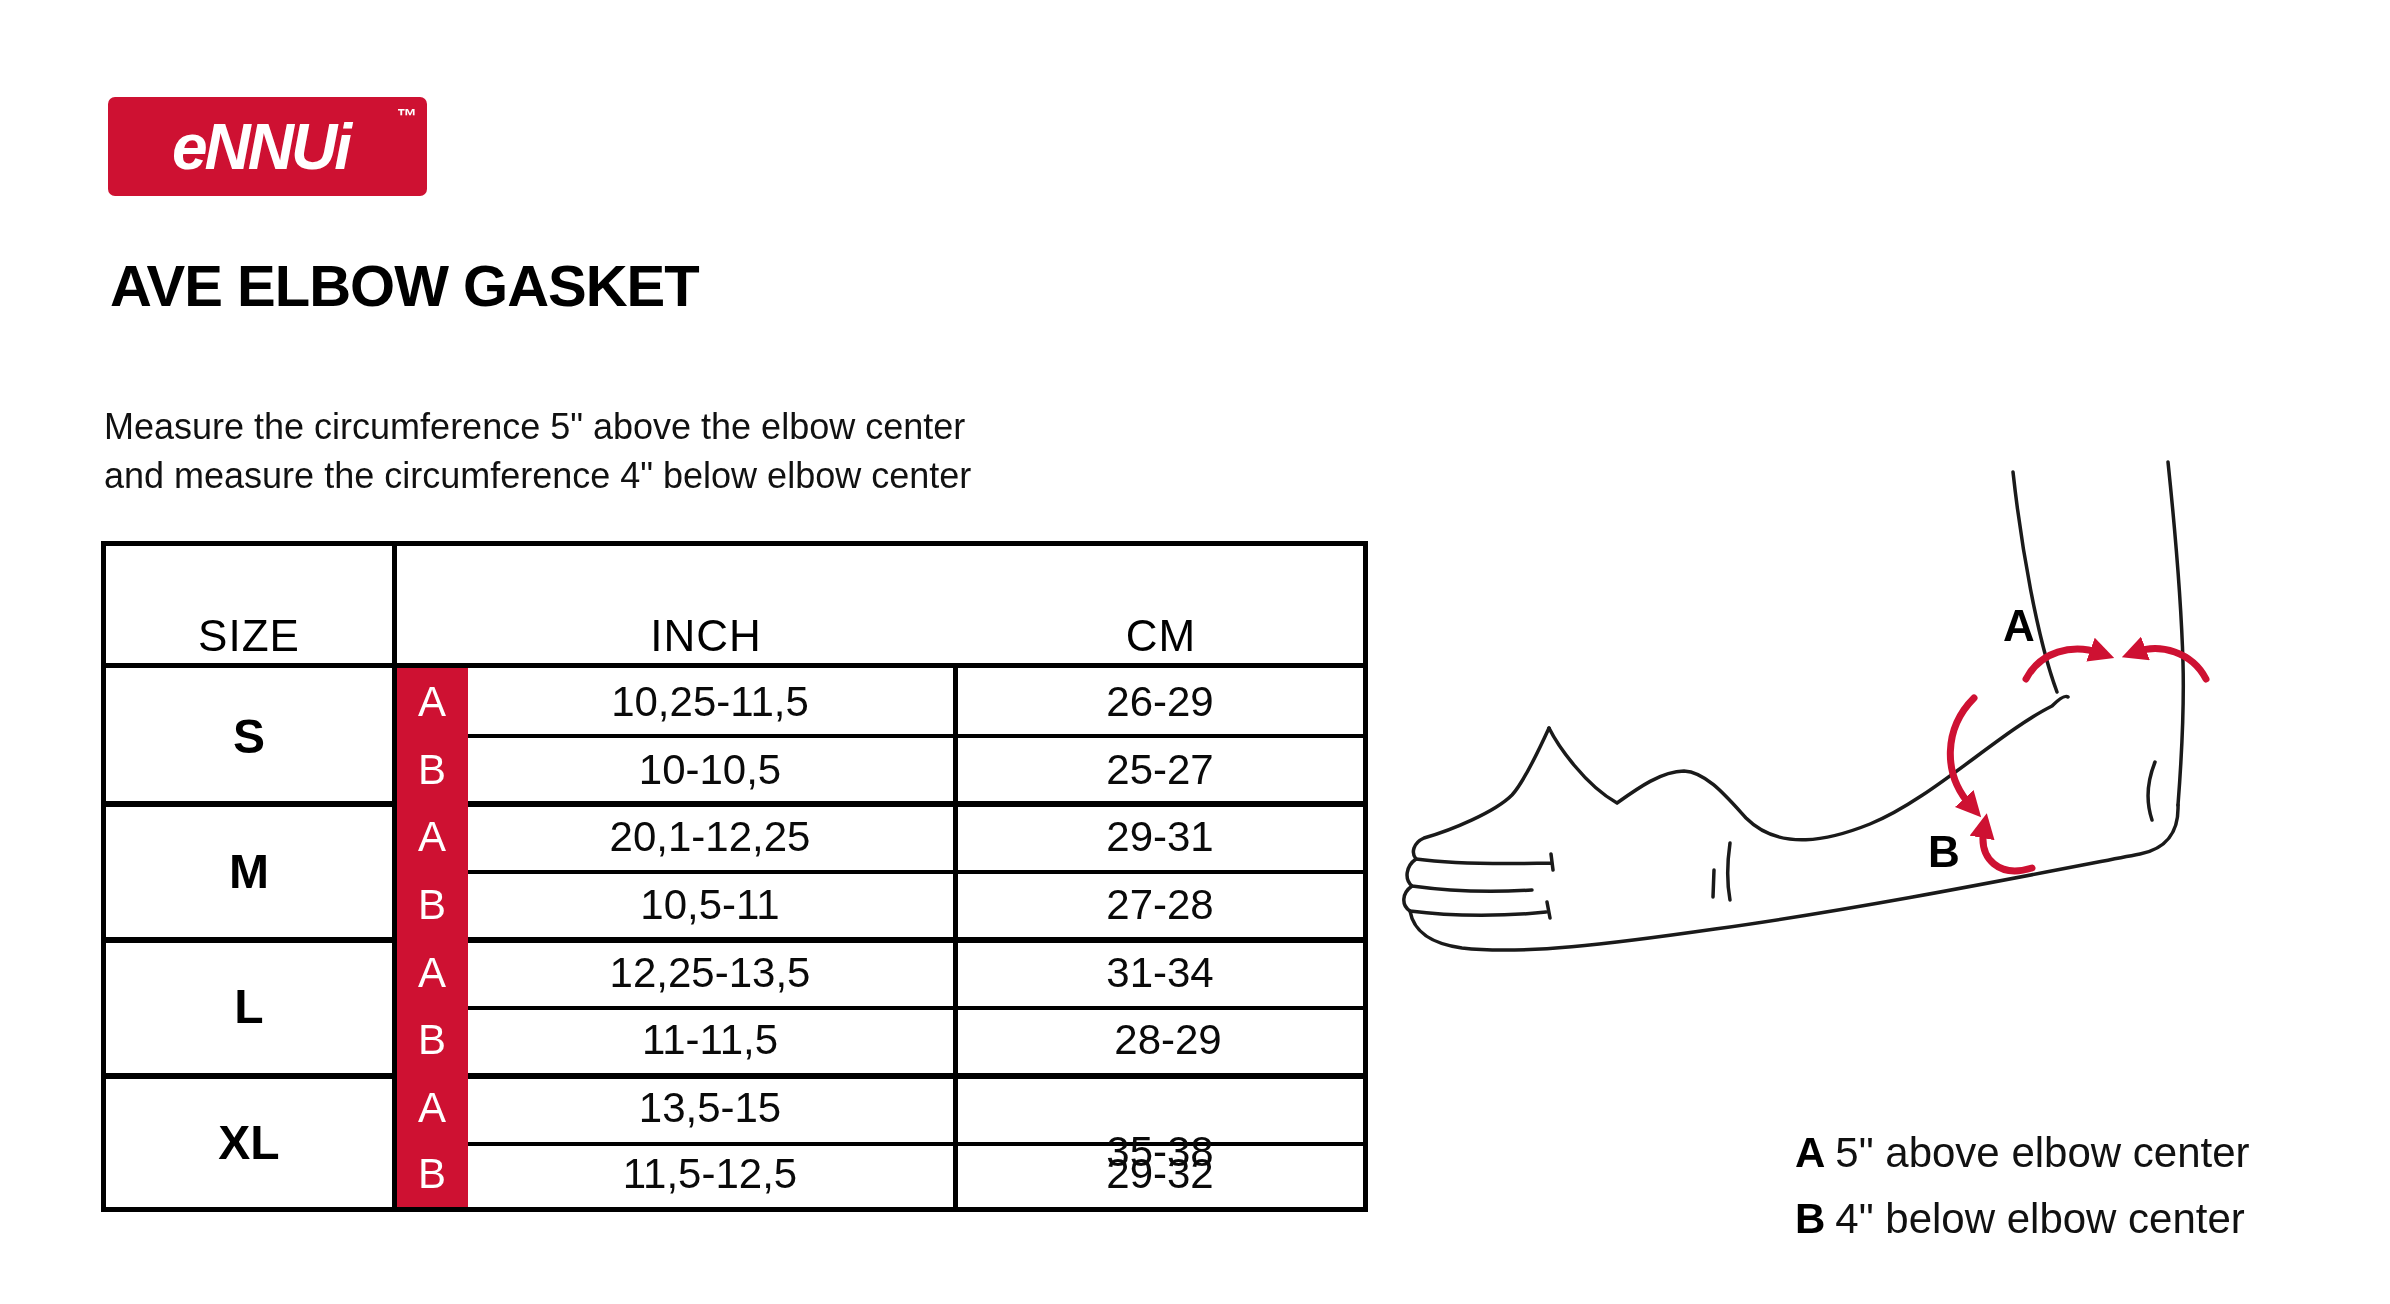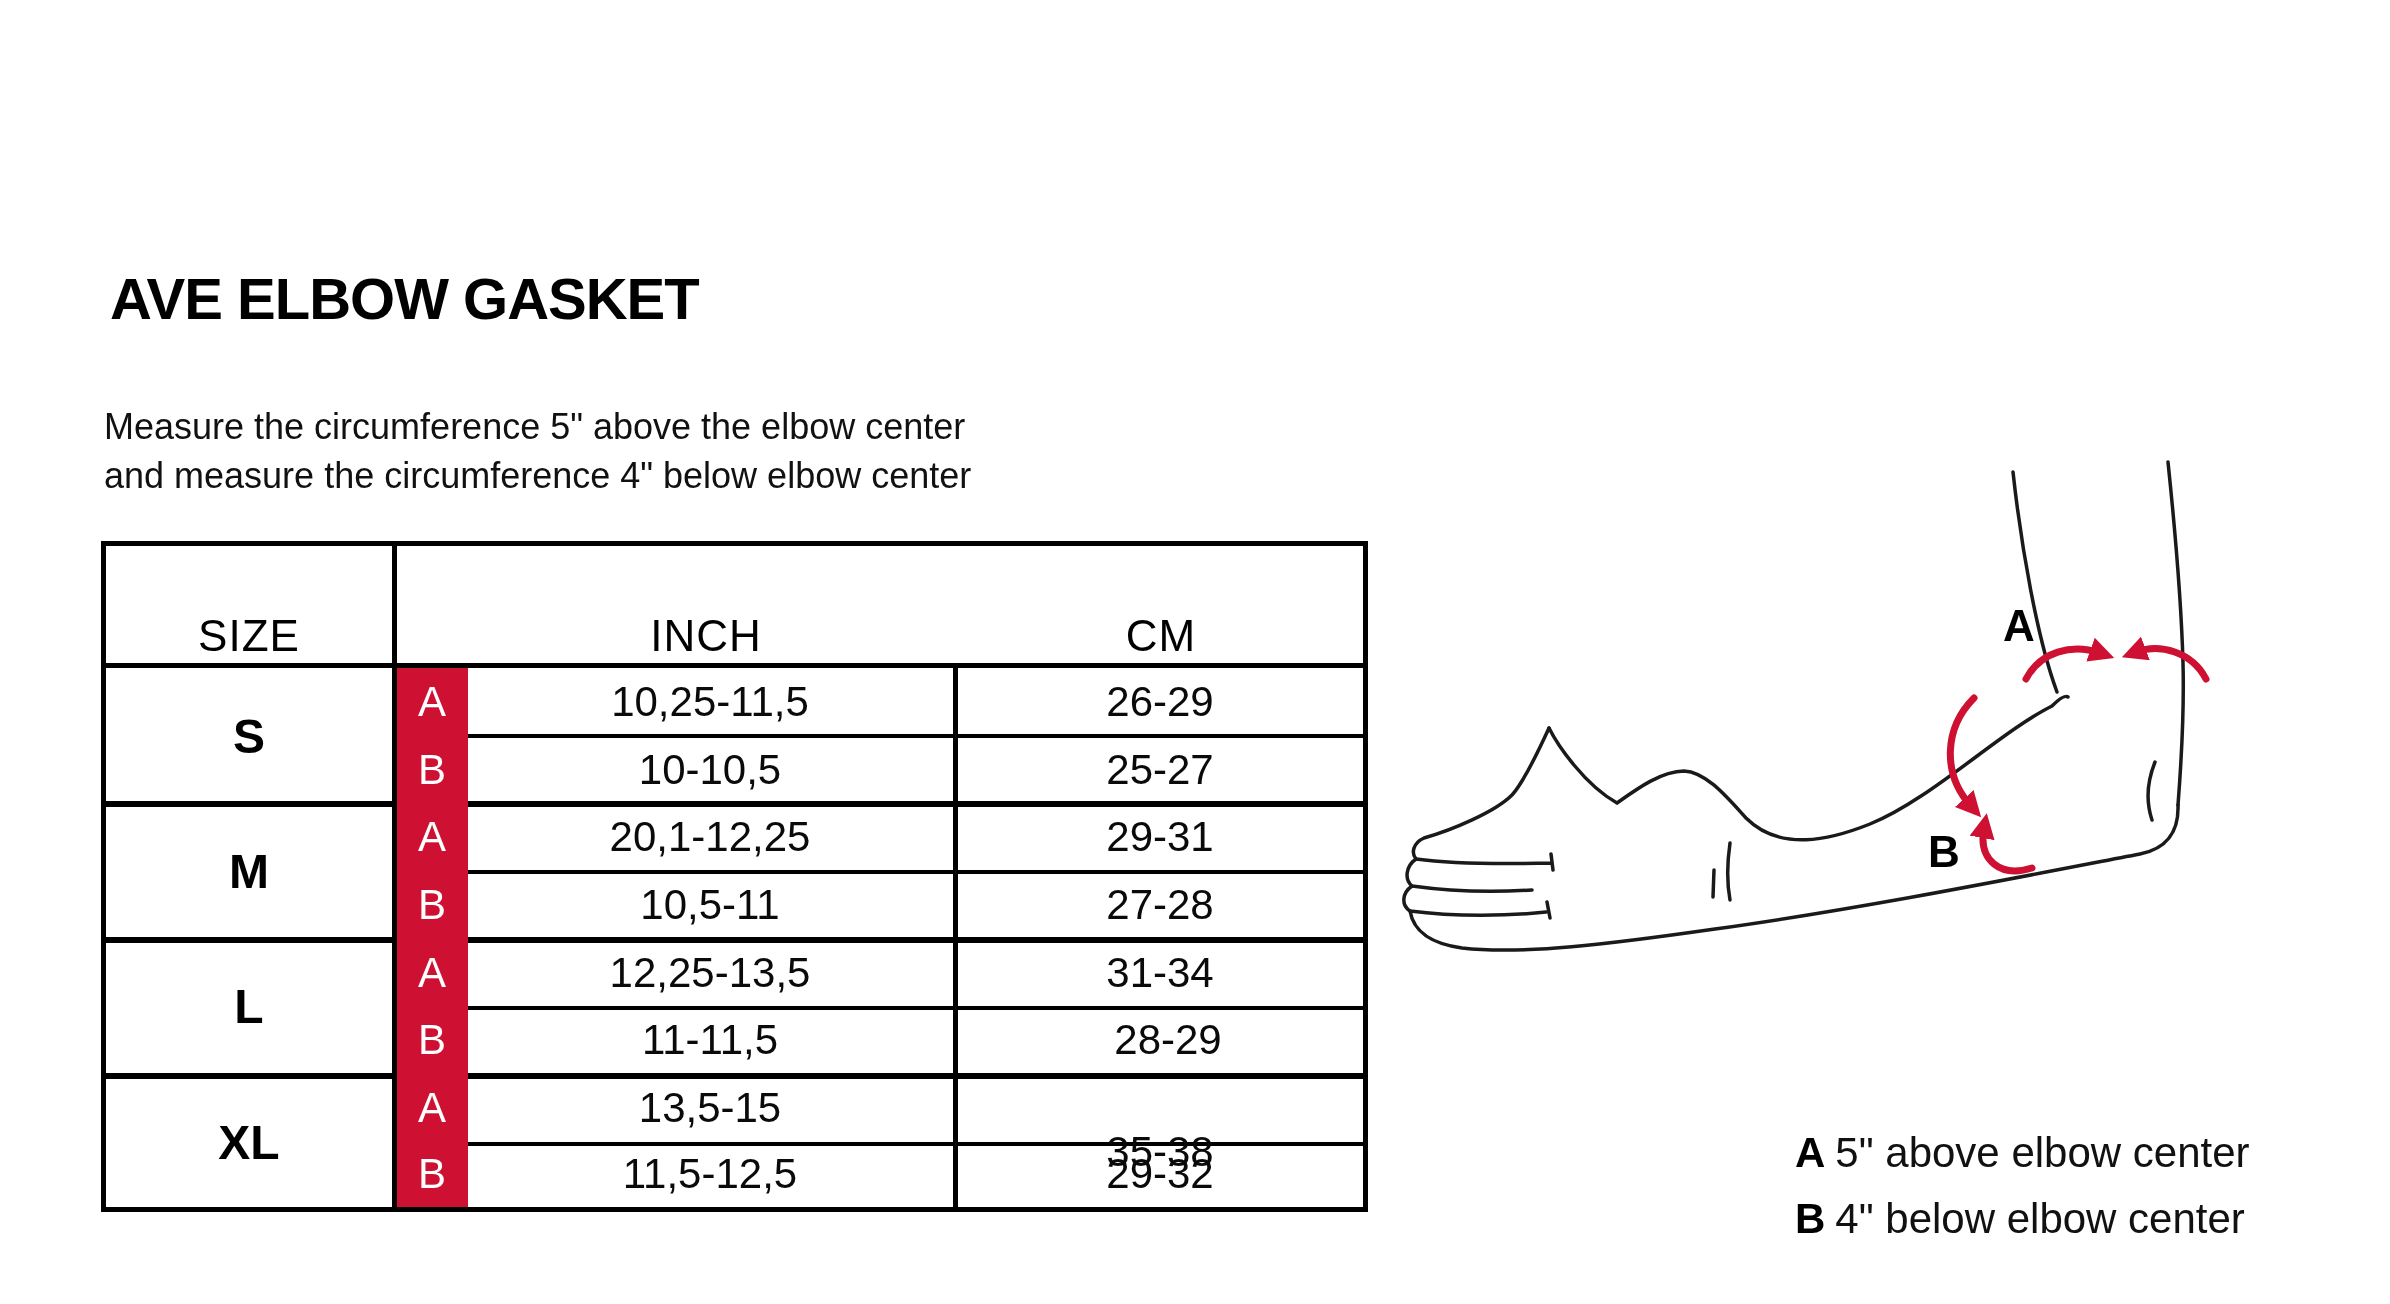--- a/index.html
+++ b/index.html
@@ -11,21 +11,21 @@
             background:#CE1132;border-radius:7px;}
   .logo-word{position:absolute;left:0;top:0;width:100%;height:100%;
              display:flex;align-items:center;justify-content:center;
              color:#fff;font-weight:800;font-style:italic;font-size:64px;
              letter-spacing:-3px;padding-right:14px;box-sizing:border-box;}
   .logo-tm{position:absolute;right:10px;top:8px;color:#fff;font-size:20px;
            font-weight:700;font-style:normal;letter-spacing:0;}
 
   
   .title{position:absolute;left:110px;top:252px;font-size:58px;font-weight:800;
-         letter-spacing:-1px;white-space:nowrap;margin-top:13px;}
+         letter-spacing:-1px;white-space:nowrap;}
   .code{position:absolute;left:110px;top:318px;font-size:64px;font-weight:400;
         letter-spacing:1px;white-space:nowrap;}
   .instructions{position:absolute;left:104px;top:402px;font-size:36px;font-weight:400;
                 line-height:49px;color:#111;white-space:nowrap;}
 
   
   .size-table{position:absolute;left:101px;top:541px;width:1267px;height:671px;
               border:5px solid #000;box-sizing:border-box;}
   .tline{position:absolute;background:#000;}
   .red-band{position:absolute;left:291px;top:122px;width:71px;height:539px;
@@ -42,20 +42,24 @@
               font-size:44px;font-weight:800;z-index:4;}
   .legend{position:absolute;left:1795px;top:1120px;font-size:42px;line-height:66px;
           color:#111;white-space:nowrap;}
   .legend b{color:#000;font-weight:800;margin-right:10px;}
 </style>
 </head>
 <body>
 
 <div id="canvas">
 
+  <div class="logo-box">
+    <div class="logo-word">eNNUi</div>
+    <div class="logo-tm">™</div>
+  </div>
 
   <div class="title">AVE ELBOW GASKET</div>
   <div class="instructions">
     <div>Measure the circumference 5" above the elbow center</div>
     <div>and measure the circumference 4" below elbow center</div>
   </div>
 
   <div class="size-table">
 
     <div class="tline" style="left:286px;top:0;width:5px;height:661px;"></div>

